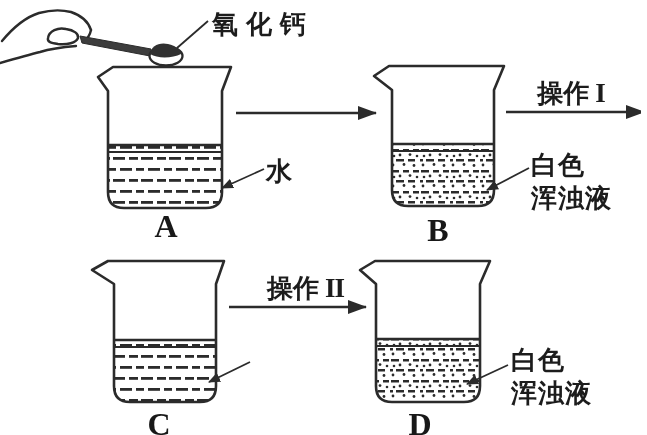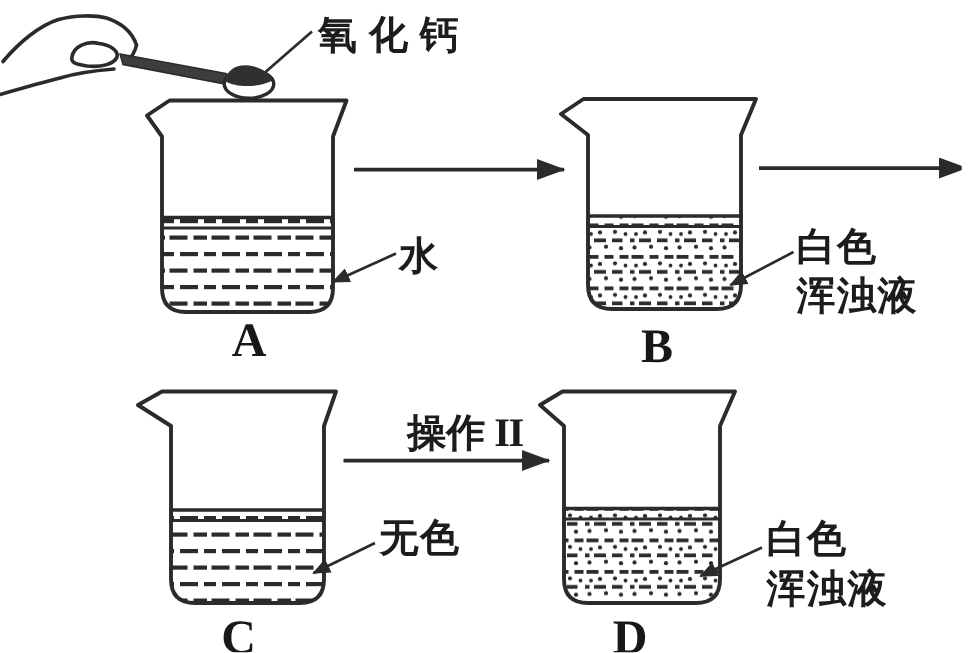--- a/index.html
+++ b/index.html
@@ -111,35 +111,36 @@
 
     <line x1="264" y1="169" x2="222" y2="188" stroke="#2b2b2b" stroke-width="1.8" marker-end="url(#mSmall)"></line>
     <line x1="529" y1="168" x2="487" y2="190" stroke="#2b2b2b" stroke-width="1.8" marker-end="url(#mSmall)"></line>
     <line x1="250" y1="362" x2="209" y2="382" stroke="#2b2b2b" stroke-width="1.8" marker-end="url(#mSmall)"></line>
     <line x1="508" y1="365" x2="467" y2="384" stroke="#2b2b2b" stroke-width="1.8" marker-end="url(#mSmall)"></line>
   </svg>
 
   <div class="lbl reagent" style="left:212px;top:8px;">氧化钙</div>
 
 
+  <div class="arrow-lbl" style="left:521px;top:79px;">
+    <span>操作</span><span class="num">I</span></div>
 
-  <div class="arrow-lbl" style="left:260px;top:274px;">
+  <div class="arrow-lbl" style="left:244px;top:274px;text-align:right;">
     <span>操作</span><span class="num">II</span></div>
 
   <div class="lbl" style="left:266px;top:155px;">
     <span>水</span>
     </div>
 
   <div class="lbl" style="left:531px;top:149px;">
     <span>白色</span>
     <span>浑浊液</span>
     </div>
 
   <div class="lbl" style="left:253px;top:343px;">
-    <span>无色</span>
     </div>
 
   <div class="lbl" style="left:511px;top:344px;">
     <span>白色</span>
     <span>浑浊液</span>
     </div>
 
   <div class="letter" style="left:149px;top:209px;">A</div>
   <div class="letter" style="left:421px;top:213px;">B</div>
   <div class="letter" style="left:142px;top:407px;">C</div>

